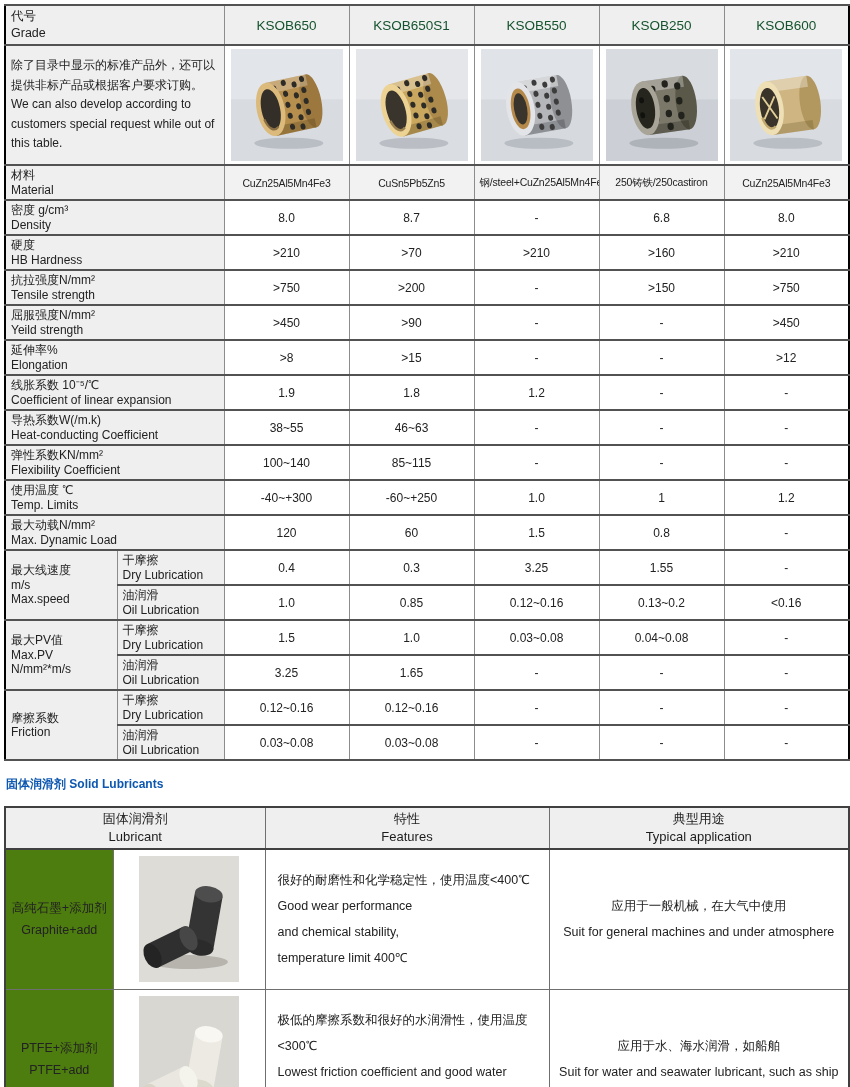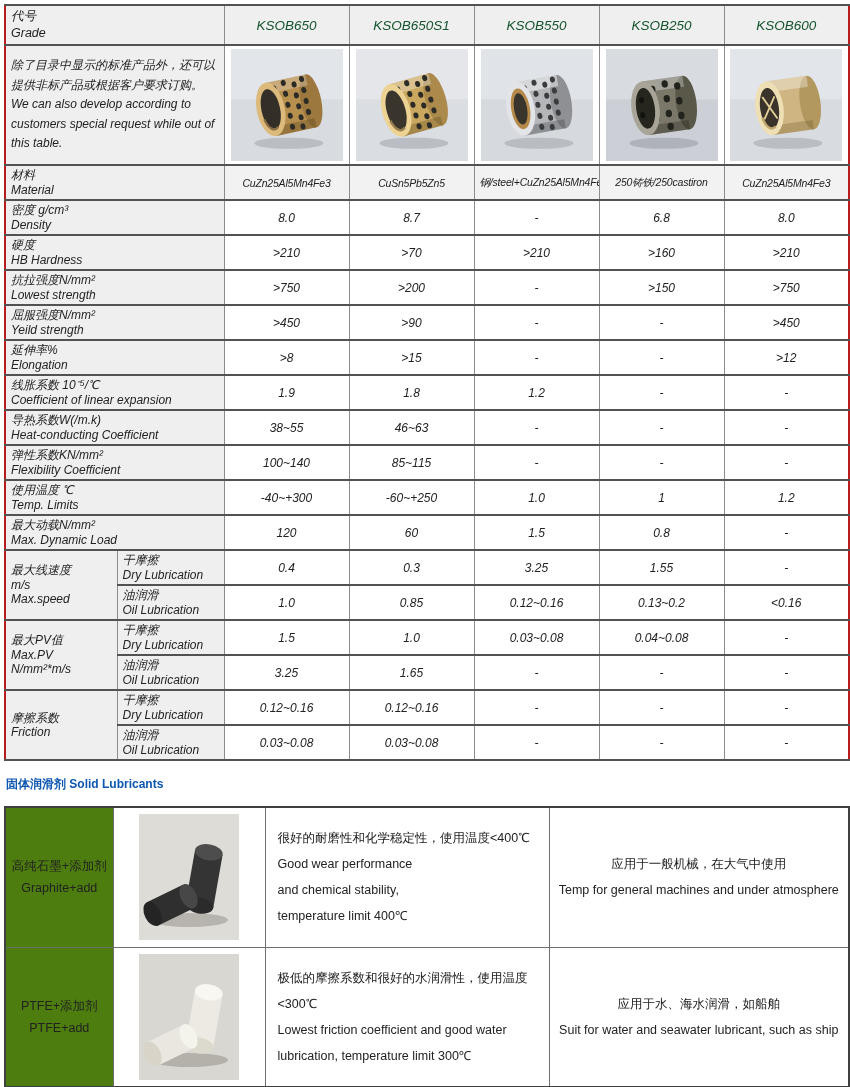--- a/index.html
+++ b/index.html
@@ -1,20 +1,20 @@
 <!DOCTYPE html>
 <html><head>
 <meta charset="utf-8">
 <style>
   html,body{margin:0;padding:0;background:#fff;}
   body{width:850px;height:1087px;overflow:hidden;font-family:"Liberation Sans",sans-serif;color:#222;}
   .page{width:850px;box-sizing:border-box;padding:4px 3px 0 4px;}
 
   
-  table.spec{border-collapse:collapse;table-layout:fixed;width:844px;border:2px solid #b91c1c;font-style:italic;}
+  table.spec{border-collapse:collapse;table-layout:fixed;width:844px;border:2px solid #000000;}
   table.spec th,table.spec td{
     border-left:1px solid #8c8c8c;border-right:1px solid #8c8c8c;
     border-top:2px solid #525252;border-bottom:2px solid #525252;
     padding:2px 5px;font-weight:normal;overflow:hidden;
   }
   .lab{background:#efefef;text-align:left;font-size:12px;line-height:14.5px;color:#222;
        white-space:pre-line;padding-left:8px;vertical-align:middle;}
   .corner{font-size:12.5px;line-height:17px;}
   .gradecell{background:#efefef;font-weight:bold;font-size:13.5px;text-align:center;color:#14532d;}
   .val{text-align:center;font-size:12px;color:#222;background:#fff;vertical-align:middle;}
@@ -275,21 +275,21 @@
 HB Hardness</th>
       <td class="val">&gt;210</td>
       <td class="val">&gt;70</td>
       <td class="val">&gt;210</td>
       <td class="val">&gt;160</td>
       <td class="val">&gt;210</td>
     </tr>
 
     <tr>
       <th class="lab" colspan="2">抗拉强度N/mm²
-Lowest strength</th>
+Tensile strength</th>
       <td class="val">&gt;750</td>
       <td class="val">&gt;200</td>
       <td class="val">-</td>
       <td class="val">&gt;150</td>
       <td class="val">&gt;750</td>
     </tr>
 
     <tr>
       <th class="lab" colspan="2">屈服强度N/mm²
 Yeild strength</th>
@@ -431,20 +431,28 @@
 
   <table class="lub">
     <colgroup>
       <col style="width:108px">
         <col style="width:152px">
         <col style="width:284px">
         <col style="width:300px">
     </colgroup>
 
     <tbody>
+        <tr class="lhdr">
+      <th colspan="2">固体润滑剂
+Lubricant</th>
+      <th>特性
+Features</th>
+      <th>典型用途
+Typical application</th>
+    </tr>
 
     <tr class="lrow">
       <th class="llab">高纯石墨+添加剂
 Graphite+add</th>
       <td class="limg">
             <div class="lpbox">
         <svg viewBox="0 0 100 126" xmlns="http://www.w3.org/2000/svg">
           <rect width="100" height="126" fill="#dedcd7"></rect>
           <ellipse cx="50" cy="106" rx="39" ry="7" fill="#b6b4ad"></ellipse>
           <g transform="rotate(10 66 60)">
@@ -458,21 +466,21 @@
             <ellipse cx="12" cy="91" rx="8" ry="13" fill="#242424"></ellipse>
           </g>
         </svg>
       </div>
           </td>
       <td class="lfeat">很好的耐磨性和化学稳定性，使用温度&lt;400℃
 Good wear performance
 and chemical stability,
 temperature limit 400℃</td>
       <td class="lapp">应用于一般机械，在大气中使用
-Temp for general machines and under atmosphere</td>
+Suit for general machines and under atmosphere</td>
     </tr>
 
     <tr class="lrow">
       <th class="llab">PTFE+添加剂
 PTFE+add</th>
       <td class="limg">
             <div class="lpbox">
         <svg viewBox="0 0 100 126" xmlns="http://www.w3.org/2000/svg">
           <rect width="100" height="126" fill="#d8d7d2"></rect>
           <ellipse cx="50" cy="106" rx="39" ry="7" fill="#b3b1aa"></ellipse>

